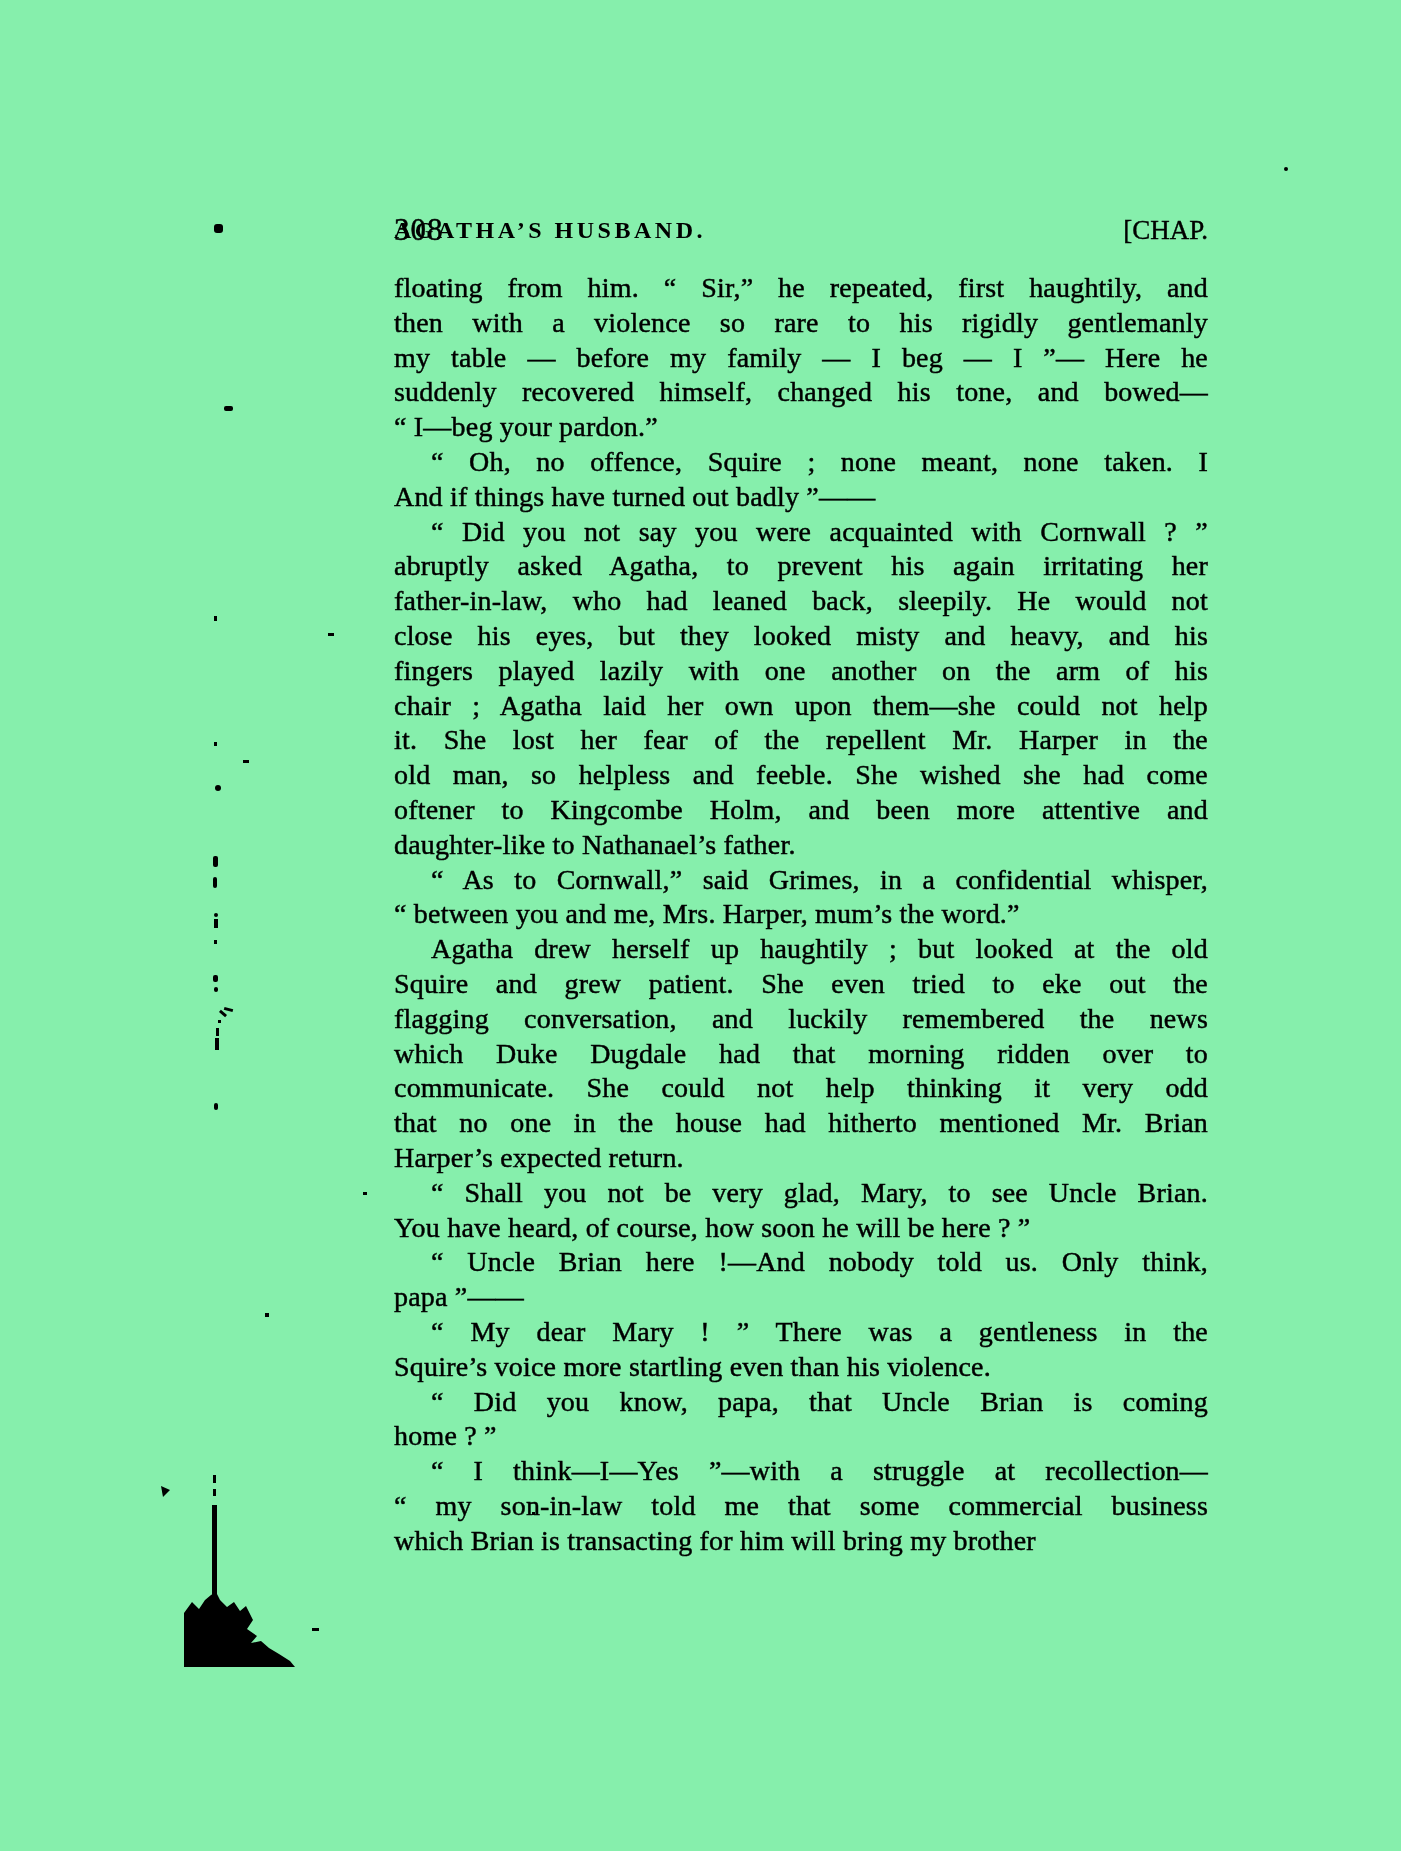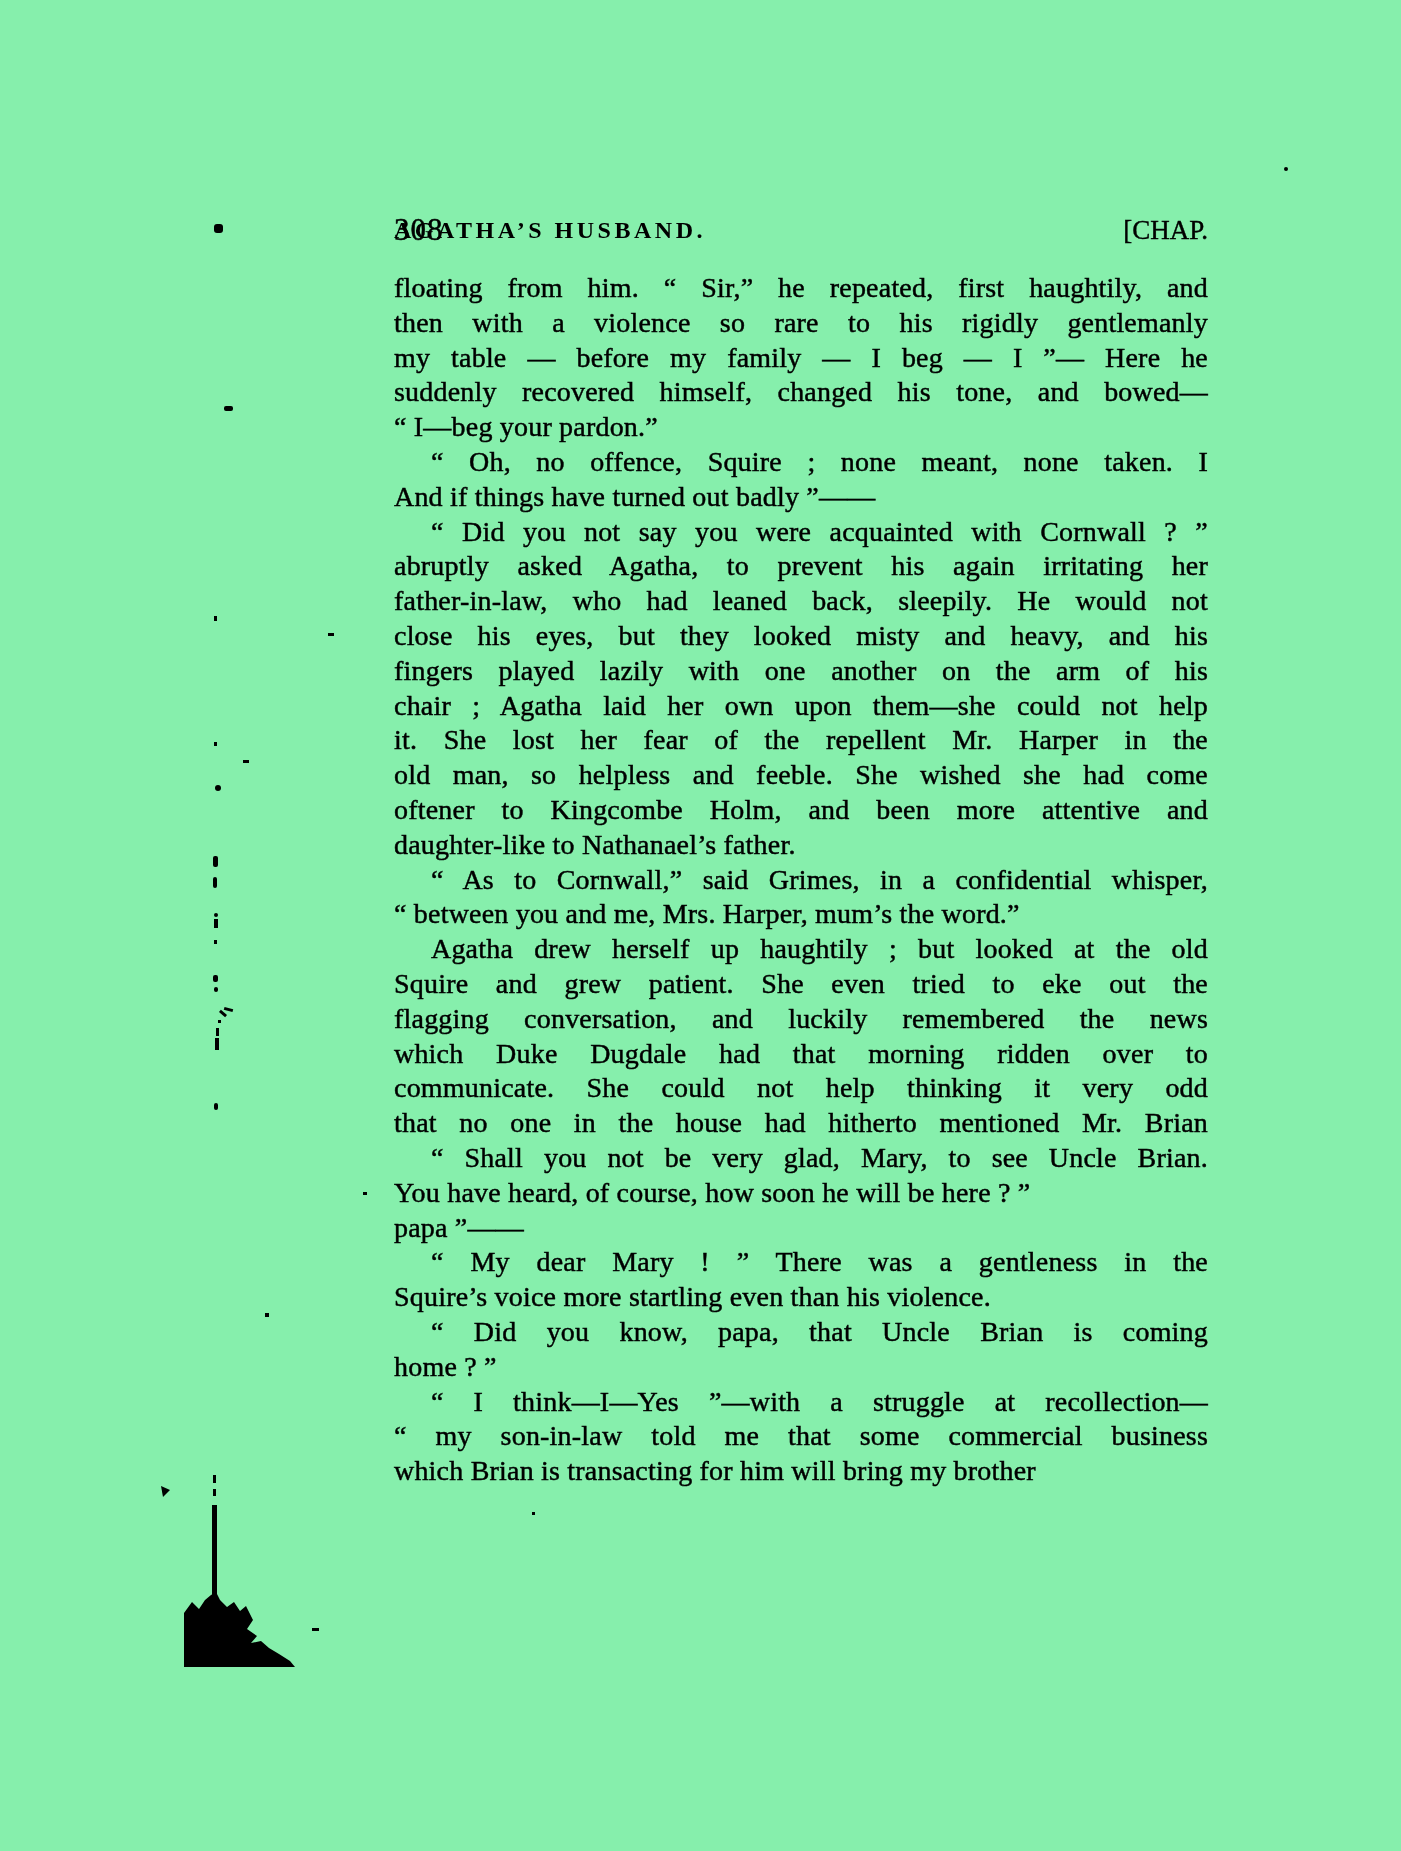--- a/index.html
+++ b/index.html
@@ -112,22 +112,24 @@
       <div class="line">oftener to Kingcombe Holm, and been more attentive and</div>
       <div class="line last">daughter-like to Nathanael’s father.</div>
       <div class="line indent">“ As to Cornwall,” said Grimes, in a confidential whisper,</div>
       <div class="line last">“ between you and me, Mrs. Harper, mum’s the word.”</div>
       <div class="line indent">Agatha drew herself up haughtily ; but looked at the old</div>
       <div class="line">Squire and grew patient.  She even tried to eke out the</div>
       <div class="line">flagging conversation, and luckily remembered the news</div>
       <div class="line">which Duke Dugdale had that morning ridden over to</div>
       <div class="line">communicate.  She could not help thinking it very odd</div>
       <div class="line">that no one in the house had hitherto mentioned Mr. Brian</div>
+      <div class="line last">Harper’s expected return.</div>
       <div class="line indent">“ Shall you not be very glad, Mary, to see  Uncle  Brian.</div>
       <div class="line last">You have heard, of course, how soon he will be here ? ”</div>
+      <div class="line indent">“ Uncle Brian here !—And nobody told us.  Only think,</div>
       <div class="line last">papa ”——</div>
       <div class="line indent">“ My dear Mary ! ”  There was a gentleness in the</div>
       <div class="line last">Squire’s voice more startling even than his violence.</div>
       <div class="line indent">“ Did you know, papa, that Uncle Brian is coming</div>
       <div class="line last">home ? ”</div>
       <div class="line indent">“ I think—I—Yes ”—with a struggle at recollection—</div>
       <div class="line">“ my son-in-law told me that some commercial business</div>
       <div class="line last">which Brian is transacting for him will bring my brother</div>
     </div>
 

